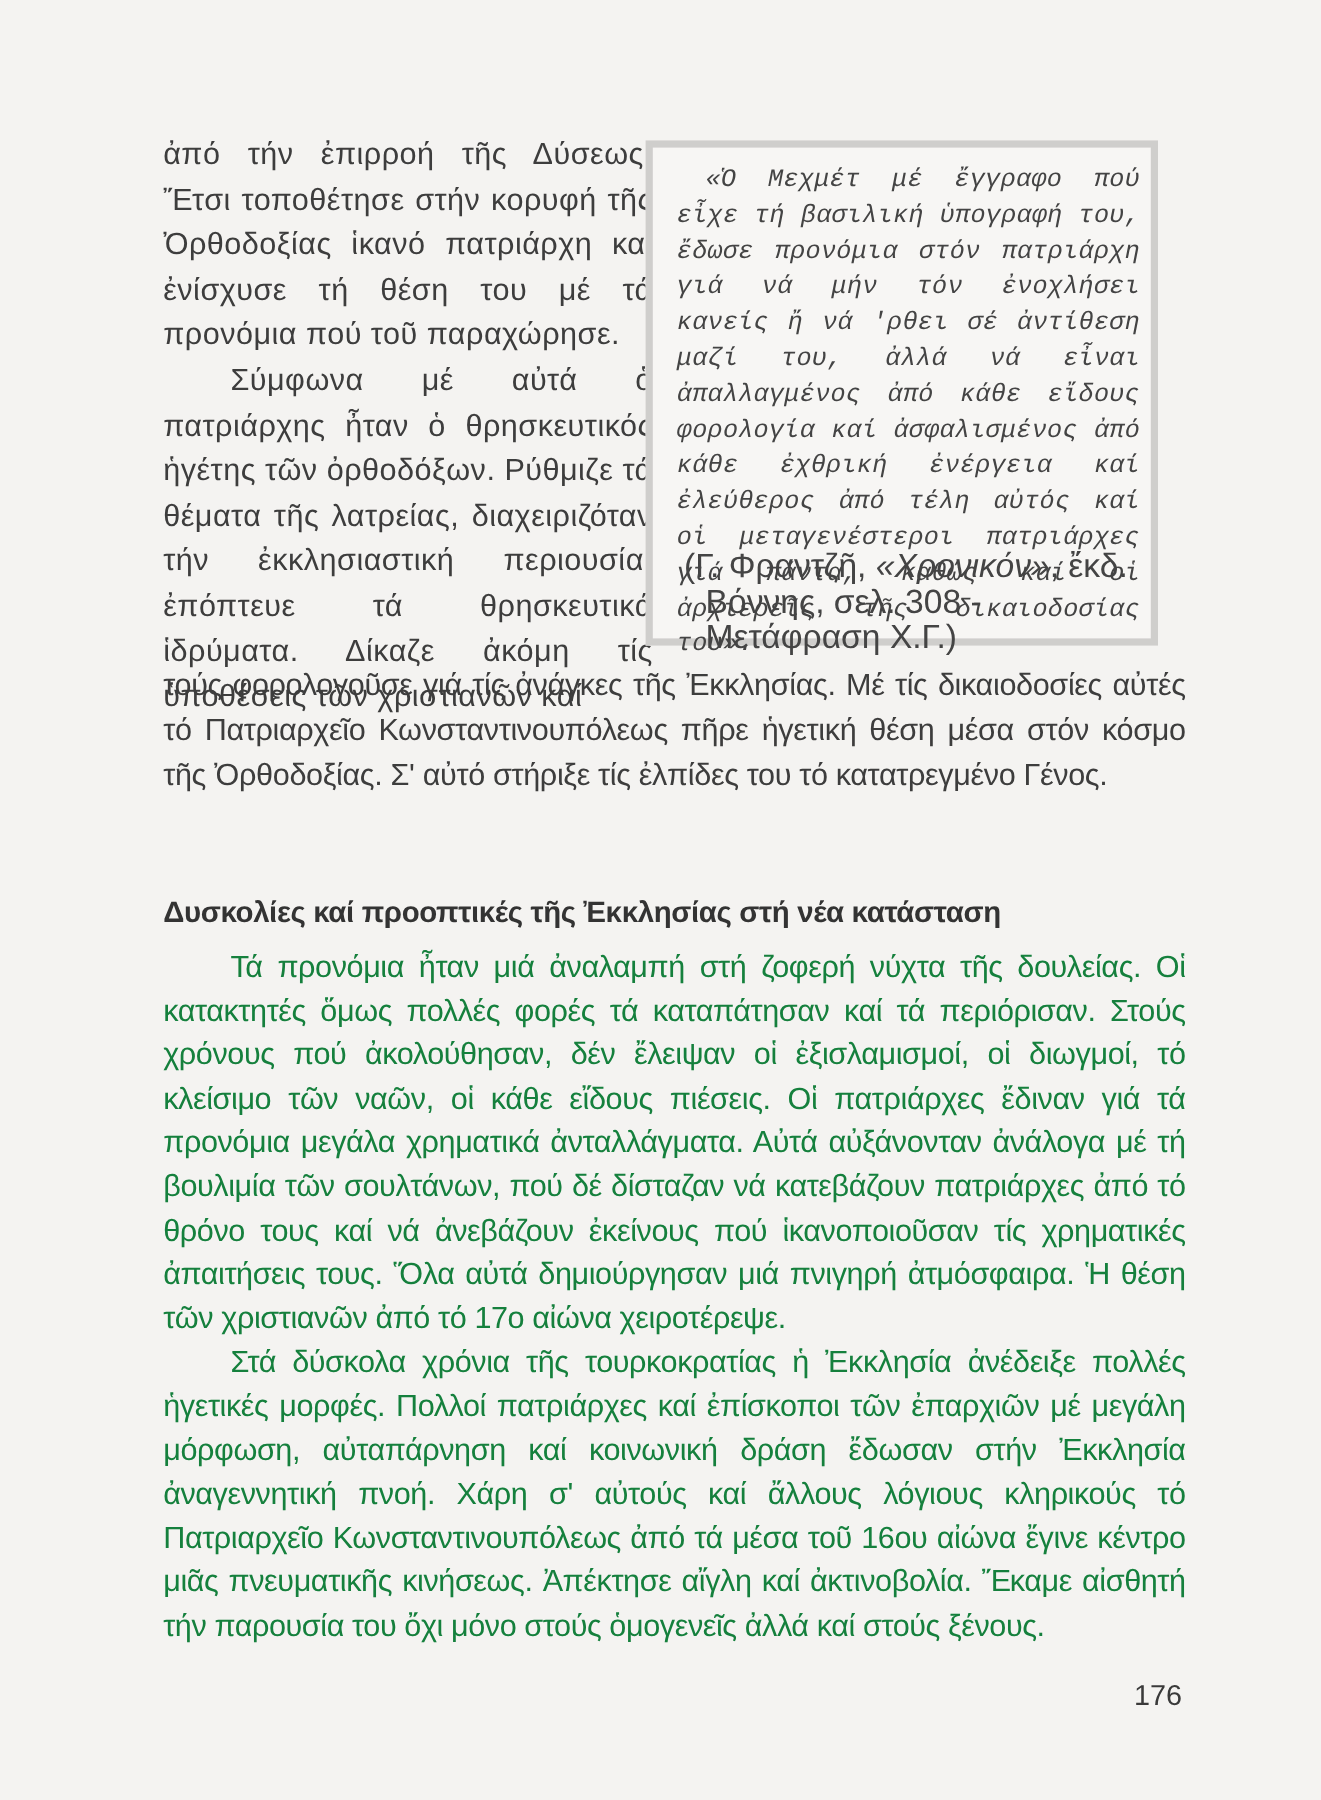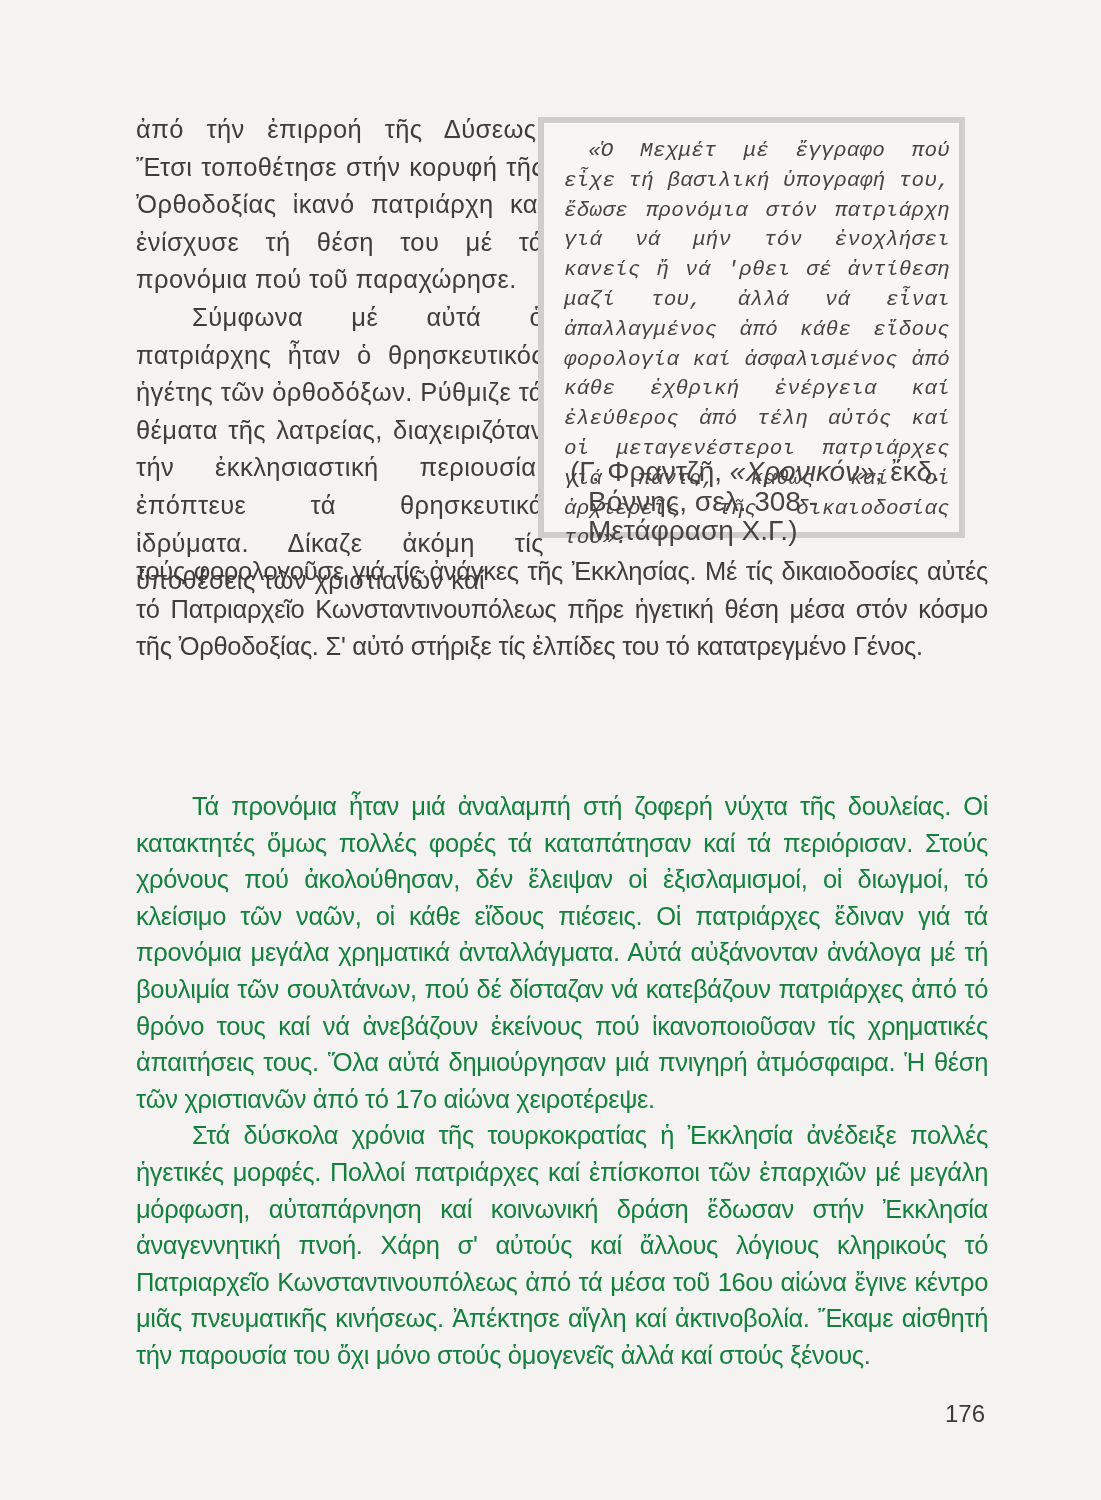--- a/index.html
+++ b/index.html
@@ -113,20 +113,21 @@
     </div>
     <div class="quote-source">
       <span>(Γ. Φραντζῆ, </span><span class="it">«Χρονικόν»</span><span>, ἔκδ. Βόννης, σελ. 308 - Μετάφραση Χ.Γ.)</span>
     </div>
   </div>
 
   <div class="full-para" lang="el" style="hyphens:auto;">
     <p>τούς φορολογοῦσε γιά τίς ἀνάγκες τῆς Ἐκκλησίας. Μέ τίς δικαιοδοσίες αὐτές τό Πατριαρχεῖο Κωνσταντινουπόλεως πῆρε ἡγετική θέση μέσα στόν κόσμο τῆς Ὀρθοδοξίας. Σ' αὐτό στήριξε τίς ἐλπίδες του τό κατατρεγμένο Γένος.</p>
   </div>
 
+  <h2 class="section-heading">Δυσκολίες καί προοπτικές τῆς Ἐκκλησίας στή νέα κατάσταση</h2>
 
   <div class="section-body" lang="el" style="hyphens:auto;">
     <p>Τά προνόμια ἦταν μιά ἀναλαμπή στή ζοφερή νύχτα τῆς δουλείας. Οἱ κατακτητές ὅμως πολλές φορές τά καταπάτησαν καί τά περιόρισαν. Στούς χρόνους πού ἀκολούθησαν, δέν ἔλειψαν οἱ ἐξισλαμισμοί, οἱ διωγμοί, τό κλείσιμο τῶν ναῶν, οἱ κάθε εἴδους πιέσεις. Οἱ πατριάρχες ἔδιναν γιά τά προνόμια μεγάλα χρηματικά ἀνταλλάγματα. Αὐτά αὐξάνονταν ἀνάλογα μέ τή βουλιμία τῶν σουλτάνων, πού δέ δίσταζαν νά κατεβάζουν πατριάρχες ἀπό τό θρόνο τους καί νά ἀνεβάζουν ἐκείνους πού ἱκανοποιοῦσαν τίς χρηματικές ἀπαιτήσεις τους. Ὅλα αὐτά δημιούργησαν μιά πνιγηρή ἀτμόσφαιρα. Ἡ θέση τῶν χριστιανῶν ἀπό τό 17ο αἰώνα χειροτέρεψε.</p>
     <p>Στά δύσκολα χρόνια τῆς τουρκοκρατίας ἡ Ἐκκλησία ἀνέδειξε πολλές ἡγετικές μορφές. Πολλοί πατριάρχες καί ἐπίσκοποι τῶν ἐπαρχιῶν μέ μεγάλη μόρφωση, αὐταπάρνηση καί κοινωνική δράση ἔδωσαν στήν Ἐκκλησία ἀναγεννητική πνοή. Χάρη σ' αὐτούς καί ἄλλους λόγιους κληρικούς τό Πατριαρχεῖο Κωνσταντινουπόλεως ἀπό τά μέσα τοῦ 16ου αἰώνα ἔγινε κέντρο μιᾶς πνευματικῆς κινήσεως. Ἀπέκτησε αἴγλη καί ἀκτινοβολία. Ἔκαμε αἰσθητή τήν παρουσία του ὄχι μόνο στούς ὁμογενεῖς ἀλλά καί στούς ξένους.</p>
   </div>
 
   <div class="page-number">176</div>
 
 </div>
 

